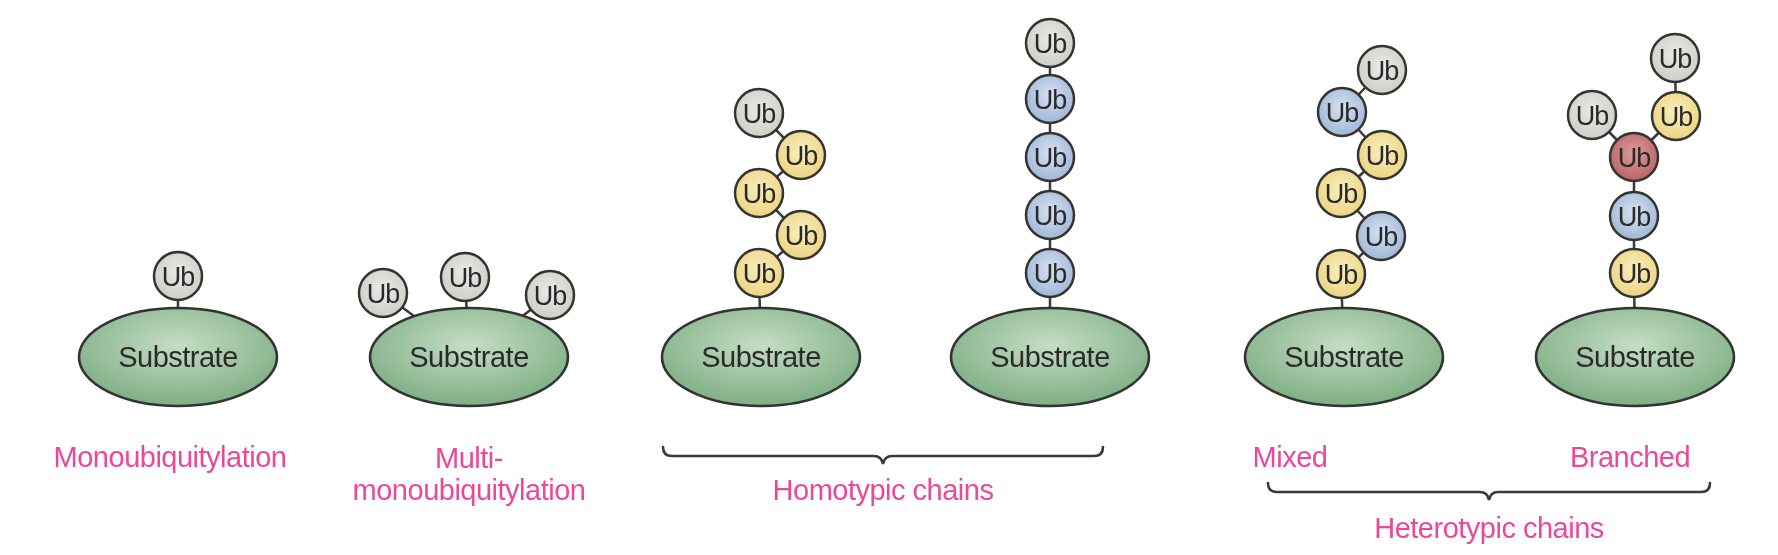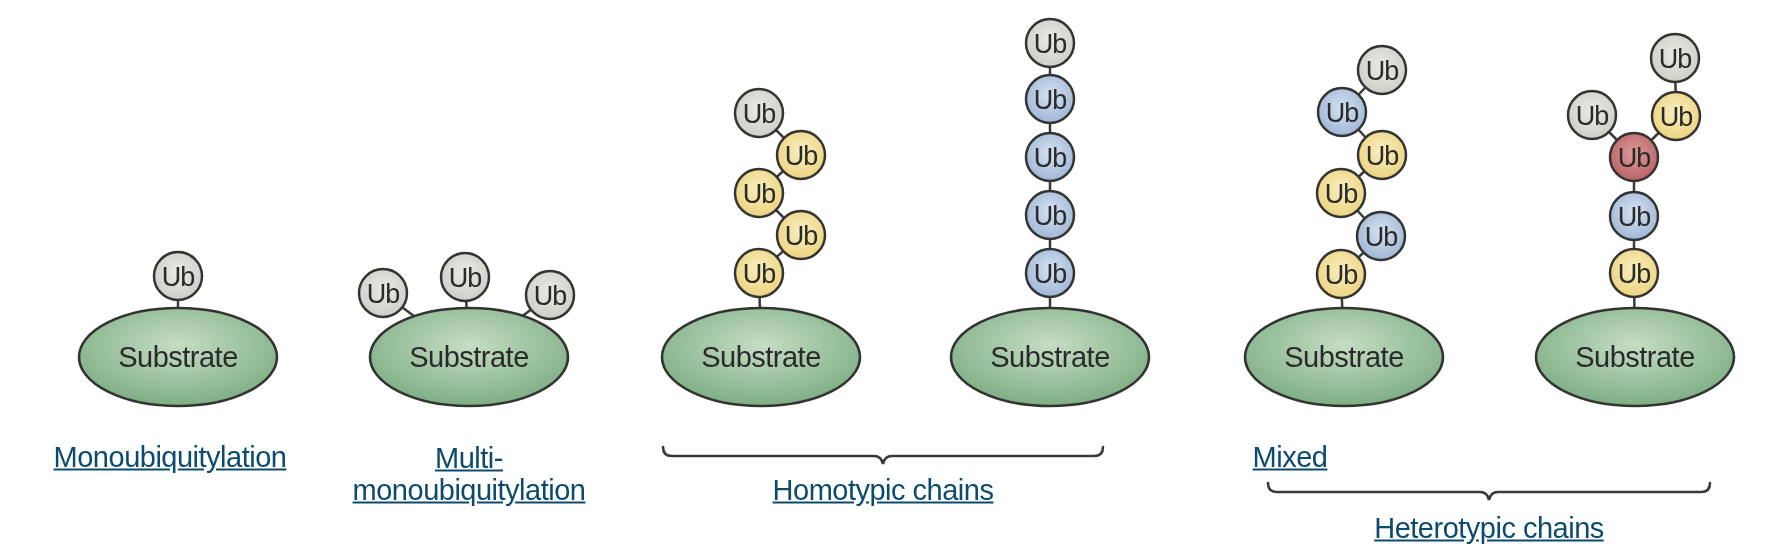--- a/index.html
+++ b/index.html
@@ -3,21 +3,21 @@
 <meta charset="utf-8">
 <style>
   html,body{margin:0;padding:0;background:#ffffff;}
   .figure{
     position:relative;width:1778px;height:555px;background:#ffffff;
     font-family:"Liberation Sans",sans-serif;overflow:hidden;
   }
   .figure svg{position:absolute;left:0;top:0;}
   .lbl{
     position:absolute;transform:translate(-50%,-50%);
-    font-size:29px;letter-spacing:-0.5px;color:#0c4a6e;white-space:nowrap;text-decoration:underline;
+    font-size:29px;letter-spacing:-0.5px;color:#ec4899;white-space:nowrap;
   }
   svg text{
     font-family:"Liberation Sans",sans-serif;fill:#2a2a2a;text-anchor:middle;
   }
   svg text.ub-text{font-size:27px;letter-spacing:-1px;}
   svg text.sub-text{font-size:29px;letter-spacing:-0.5px;}
 </style>
 </head>
 <body>
 
@@ -148,15 +148,16 @@
         <text x="1675" y="58" dy="0.36em" class="ub-text">Ub</text>
       </g>
       <path d="M 663 447 C 663 452.5 665.5 456 672 456 L 874 456 C 879.5 456 882 459 883 464 C 884 459 886.5 456 892 456 L 1094 456 C 1100.5 456 1103 452.5 1103 447" fill="none" stroke="#3a3a38" stroke-width="2.6" stroke-linecap="round"></path>
       <path d="M 1268 483 C 1268 488.5 1270.5 492 1277 492 L 1480 492 C 1485.5 492 1488 495 1489 500 C 1490 495 1492.5 492 1498 492 L 1701 492 C 1707.5 492 1710 488.5 1710 483" fill="none" stroke="#3a3a38" stroke-width="2.6" stroke-linecap="round"></path>
     </svg>
 
   <div class="lbl" style="left:170px;top:457px">Monoubiquitylation</div>
   <div class="lbl" style="left:469px;top:458px">Multi-</div>
   <div class="lbl" style="left:469px;top:490px">monoubiquitylation</div>
   <div class="lbl" style="left:1290px;top:457px">Mixed</div>
+  <div class="lbl" style="left:1630px;top:457px">Branched</div>
   <div class="lbl" style="left:1489px;top:528px">Heterotypic chains</div>
   <div class="lbl" style="left:883px;top:490px">Homotypic chains</div>
 </div>
 
 </body></html>

